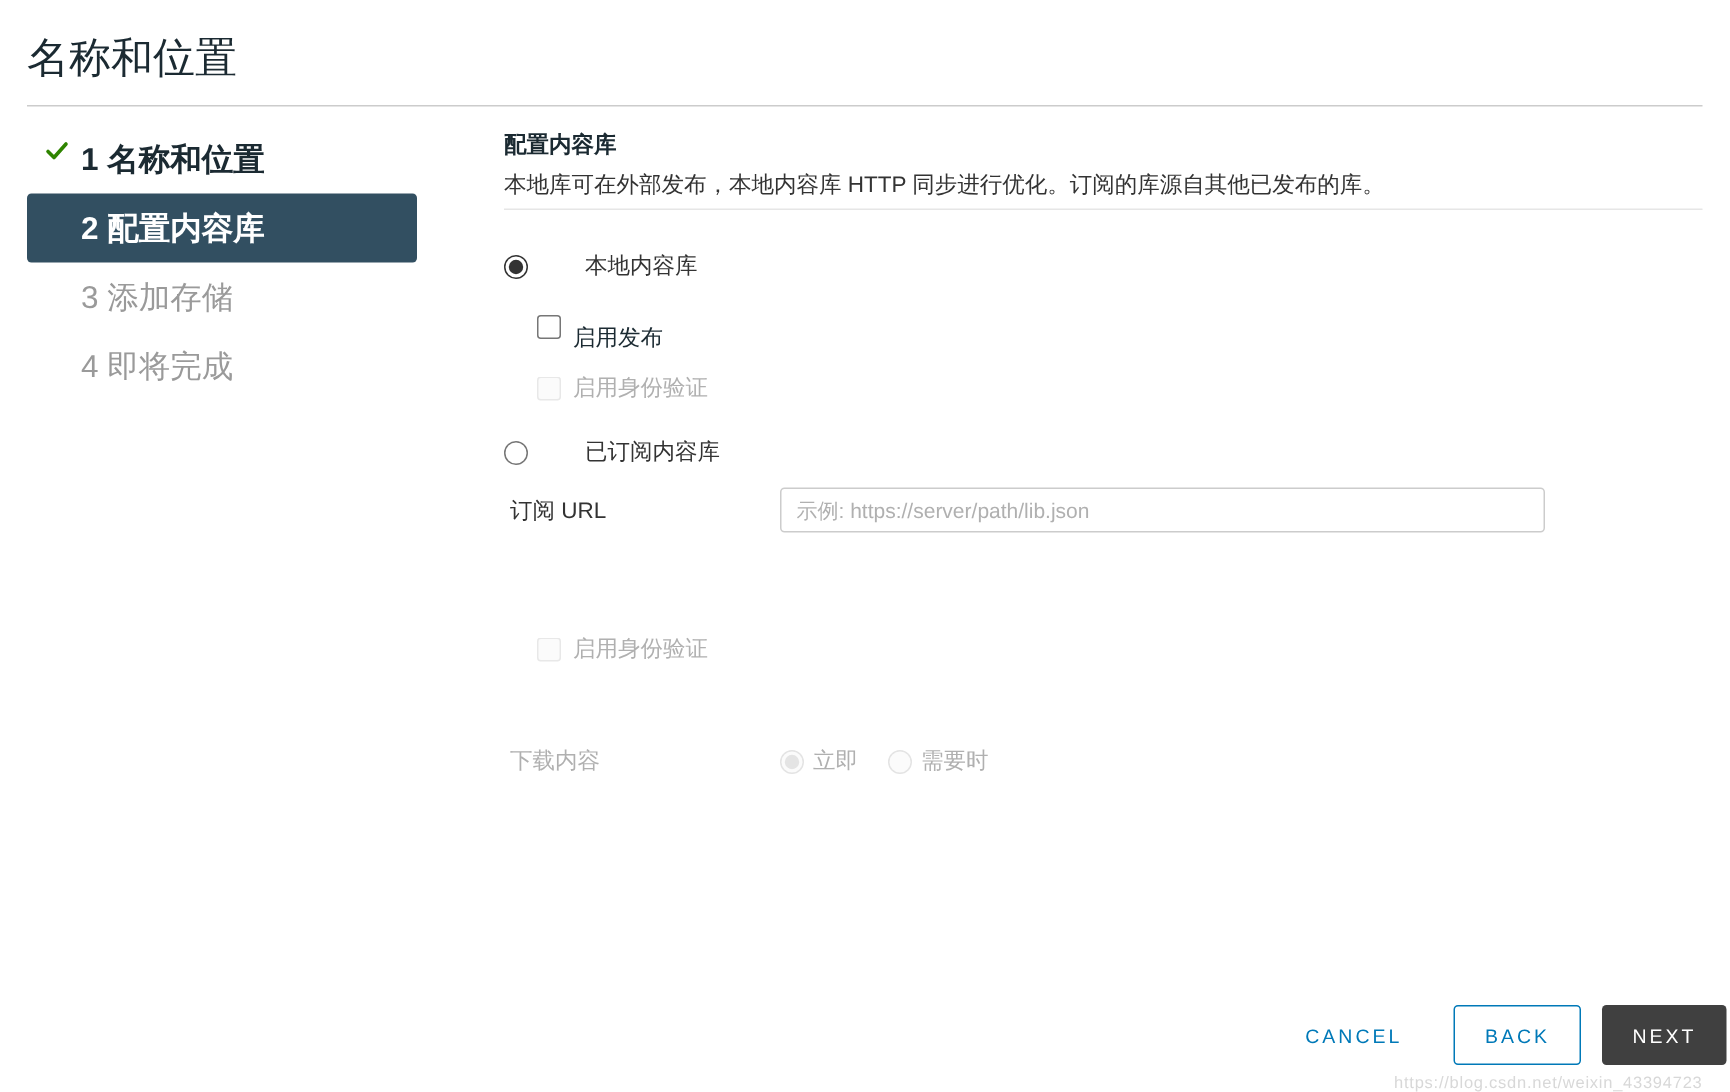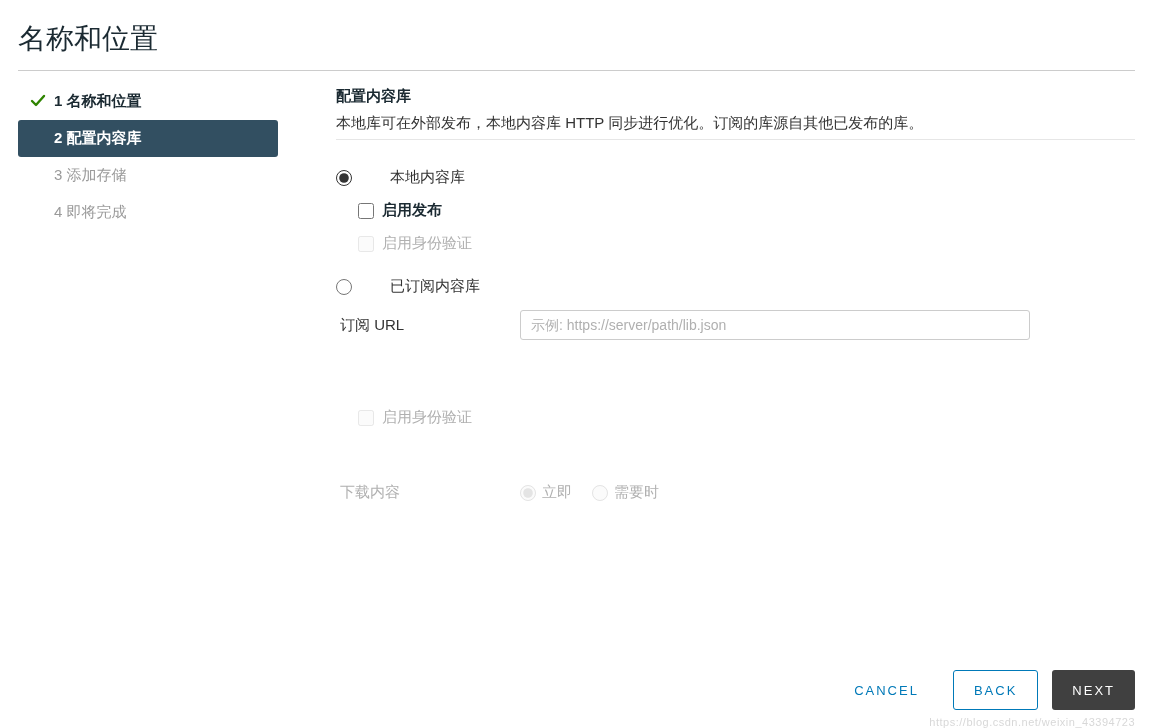--- a/index.html
+++ b/index.html
@@ -30,21 +30,21 @@
     .main-container {
       display: flex;
       padding: 12px 18px 0 18px;
     }
     .sidebar {
       width: 260px;
       flex-shrink: 0;
     }
     .step {
       padding: 9px 12px 9px 36px;
-      font-size: 15px;
+      font-size: 21px;
       position: relative;
       cursor: pointer;
       color: #3c3c3c;
     }
     .step.completed {
       color: #1b2a32;
       font-weight: 600;
     }
     .step.active {
       background: #324f61;
@@ -113,21 +113,22 @@
     }
     .checkbox-row input[type="checkbox"] {
       width: 16px;
       height: 16px;
       margin-right: 8px;
     }
     .checkbox-row label {
       color: #1b2a32;
     }
     .checkbox-row.bold label {
-      font-weight: 700;
+      font-weight: 400;
+      margin-top: 15px;
     }
     .checkbox-row.disabled label {
       color: #b0b0b0;
       font-weight: 400;
     }
     .checkbox-row.disabled input {
       opacity: 0.5;
     }
     .field-row {
       display: flex;
@@ -175,21 +176,21 @@
       color: #b0b0b0;
     }
     .download-radios input[type="radio"] {
       width: 16px;
       height: 16px;
       margin-right: 6px;
       opacity: 0.6;
     }
     .footer {
       position: absolute;
-      right: 18px;
+      right: 2px;
       bottom: 18px;
       display: flex;
       gap: 14px;
       align-items: center;
     }
     .btn {
       height: 40px;
       padding: 0 20px;
       font-size: 13px;
       letter-spacing: 2px;

